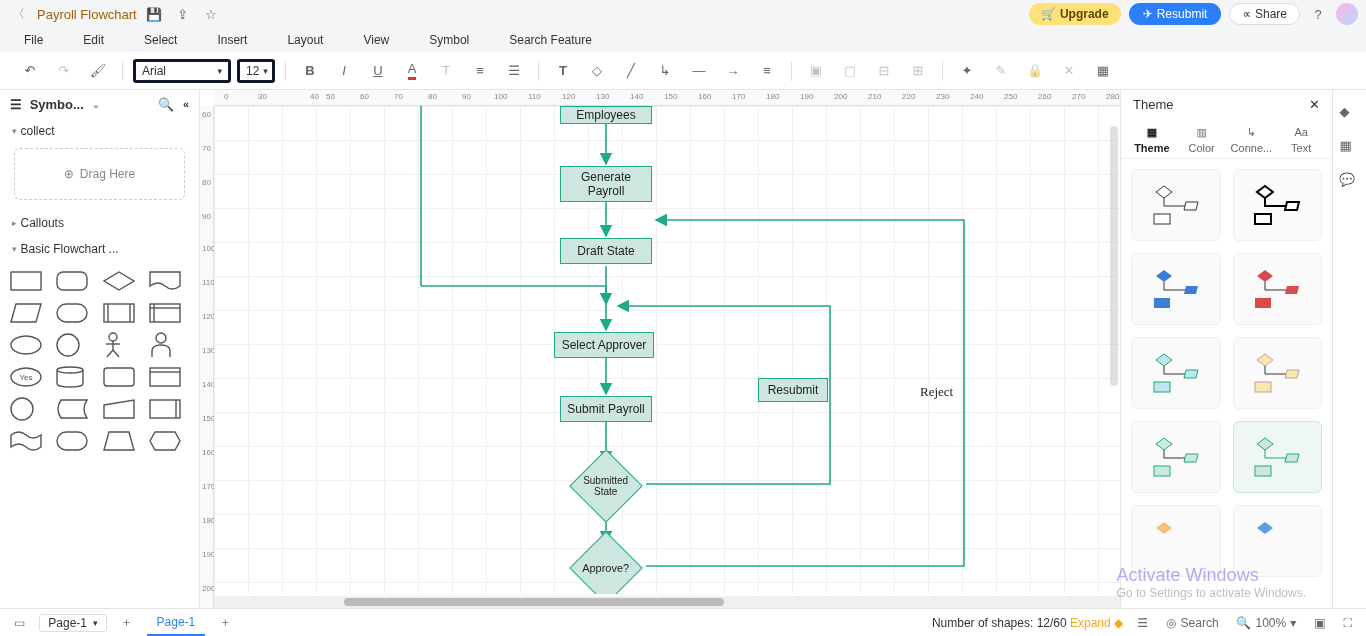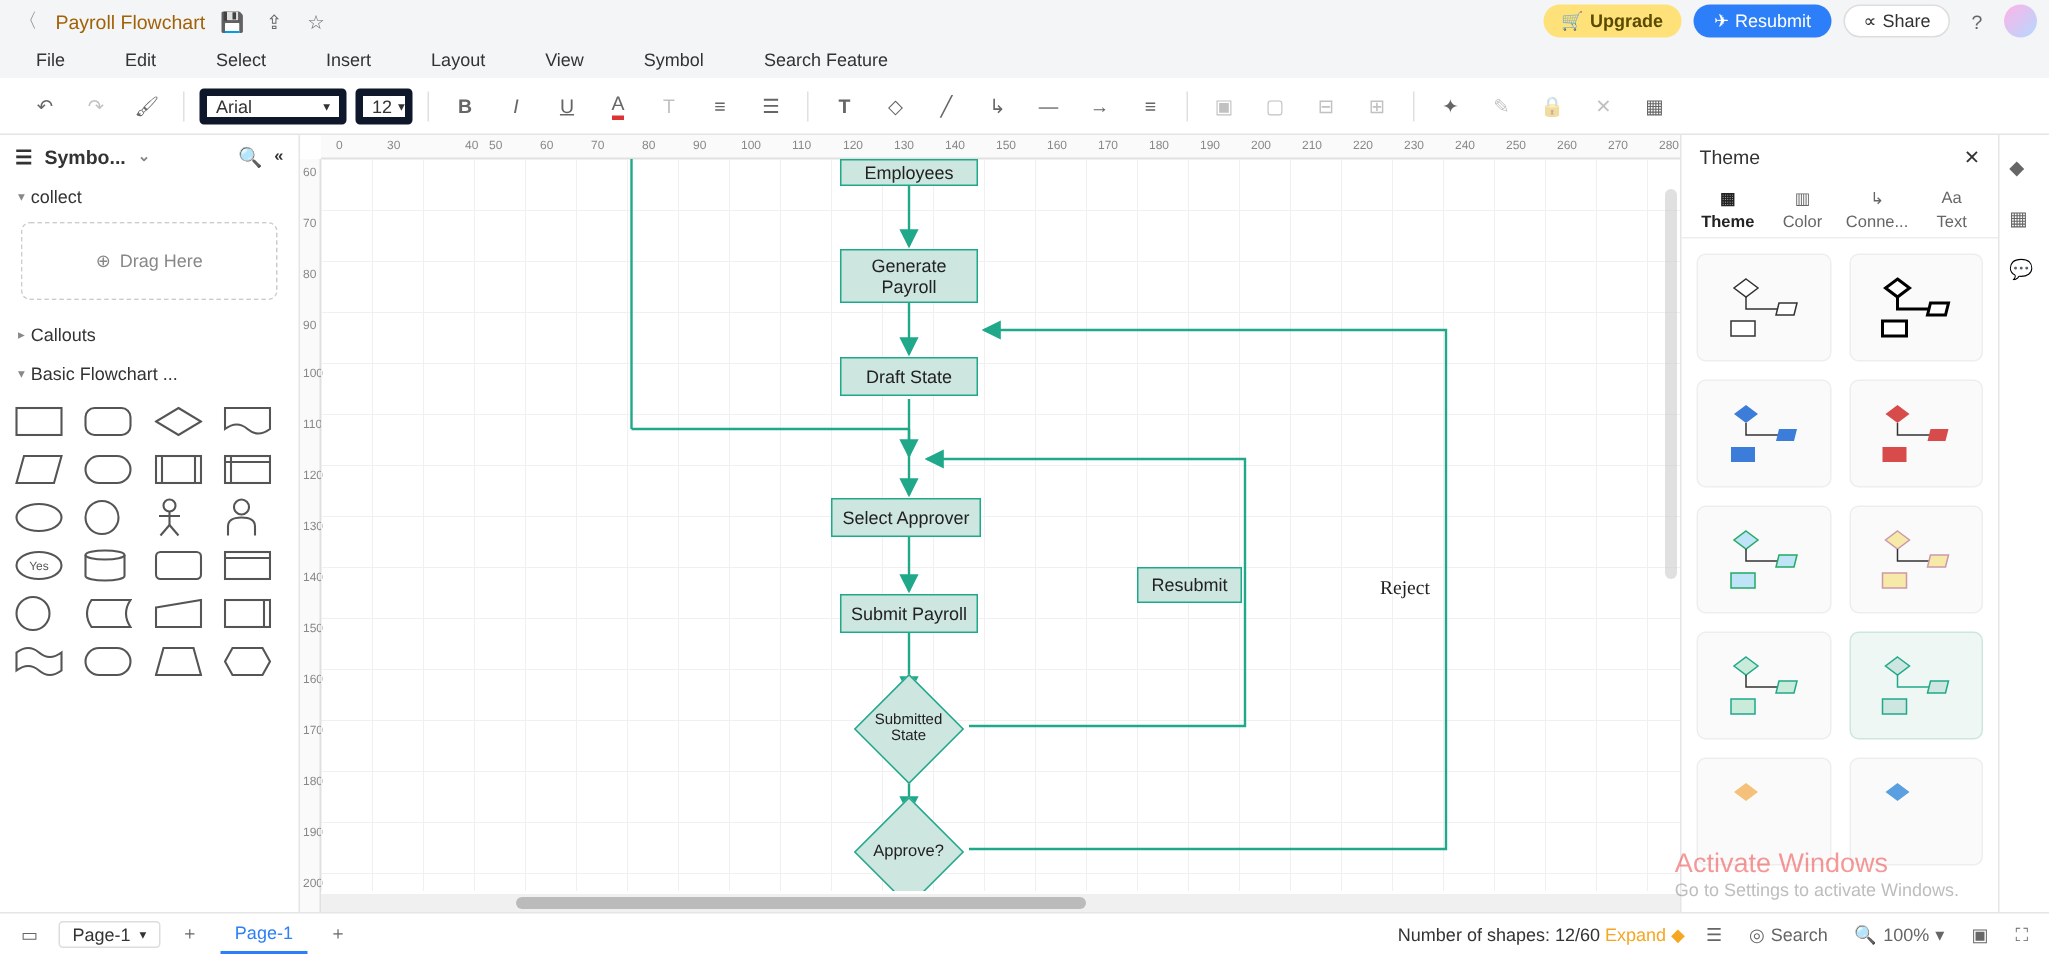--- a/index.html
+++ b/index.html
@@ -17,21 +17,21 @@
 .avatar { width:22px; height:22px; border-radius:50%; background:linear-gradient(135deg,#ffb3e6,#b3d9ff); }
 
 
 .menubar { height:24px; background:#f4f5f7; display:flex; align-items:center; padding:0 24px; gap:40px; font-size:12px; color:#333; }
 .menubar > div { cursor:pointer; }
 
 
 .toolbar { height:38px; background:#fff; border-bottom:1px solid #e5e5e5; display:flex; align-items:center; padding:0 16px; gap:6px; }
 .toolbar .sep { width:1px; height:20px; background:#e0e0e0; margin:0 4px; }
 .toolbar .tbtn { width:28px; height:28px; display:flex; align-items:center; justify-content:center; color:#666; cursor:pointer; border-radius:3px; }
-.toolbar select, .toolbar .fontbox, .toolbar .sizebox { border:5px solid #0f172a; border-radius:3px; height:24px; padding:0 6px; font-size:12px; background:#fff; display:flex; align-items:center; gap:4px; }
+.toolbar select, .toolbar .fontbox, .toolbar .sizebox { border:3px solid #0f172a; border-radius:3px; height:24px; padding:0 6px; font-size:12px; background:#fff; display:flex; align-items:center; gap:4px; }
 .fontbox { width:98px; justify-content:space-between; }
 .sizebox { width:38px; justify-content:space-between; }
 
 
 .main { position:absolute; top:90px; bottom:28px; left:0; right:0; display:flex; }
 .leftpanel { width:200px; background:#fff; border-right:1px solid #e5e5e5; display:flex; flex-direction:column; overflow:hidden; }
 .lp-head { height:28px; display:flex; align-items:center; padding:0 10px; gap:8px; font-weight:600; font-size:13px; }
 .lp-head .spacer { flex:1; }
 .lp-section { padding:6px 12px; font-size:12px; color:#333; cursor:pointer; display:flex; align-items:center; gap:4px; }
 .lp-section::before { content:"▾"; font-size:9px; color:#888; }
@@ -78,21 +78,21 @@
 
 .statusbar { position:absolute; bottom:0; left:0; right:0; height:28px; background:#fff; border-top:1px solid #e5e5e5; display:flex; align-items:center; padding:0 10px; font-size:12px; gap:10px; }
 .statusbar .pagebox { border:1px solid #ddd; border-radius:3px; padding:1px 8px; display:flex; align-items:center; gap:6px; }
 .statusbar .tab { color:#2d7ff9; font-weight:500; padding:0 10px; border-bottom:2px solid #2d7ff9; height:100%; display:flex; align-items:center; }
 .statusbar .spacer { flex:1; }
 .statusbar .expand { color:#f5a623; font-weight:500; cursor:pointer; }
 .statusbar .sbtn { color:#666; cursor:pointer; padding:0 4px; display:flex; align-items:center; gap:4px; }
 
 
 .watermark { position:absolute; right:60px; bottom:36px; text-align:left; color:#888; opacity:.55; pointer-events:none; }
-.watermark .l1 { font-size:18px; color:#ef4444; }
+.watermark .l1 { font-size:18px; color:#8b5cf6; }
 .watermark .l2 { font-size:12px; }
 </style>
 </head>
 <body>
 
 <div class="topbar">
   <div class="back">〈</div>
   <div class="title">Payroll Flowchart</div>
   <div class="iconbtn">💾</div>
   <div class="iconbtn">⇪</div>

